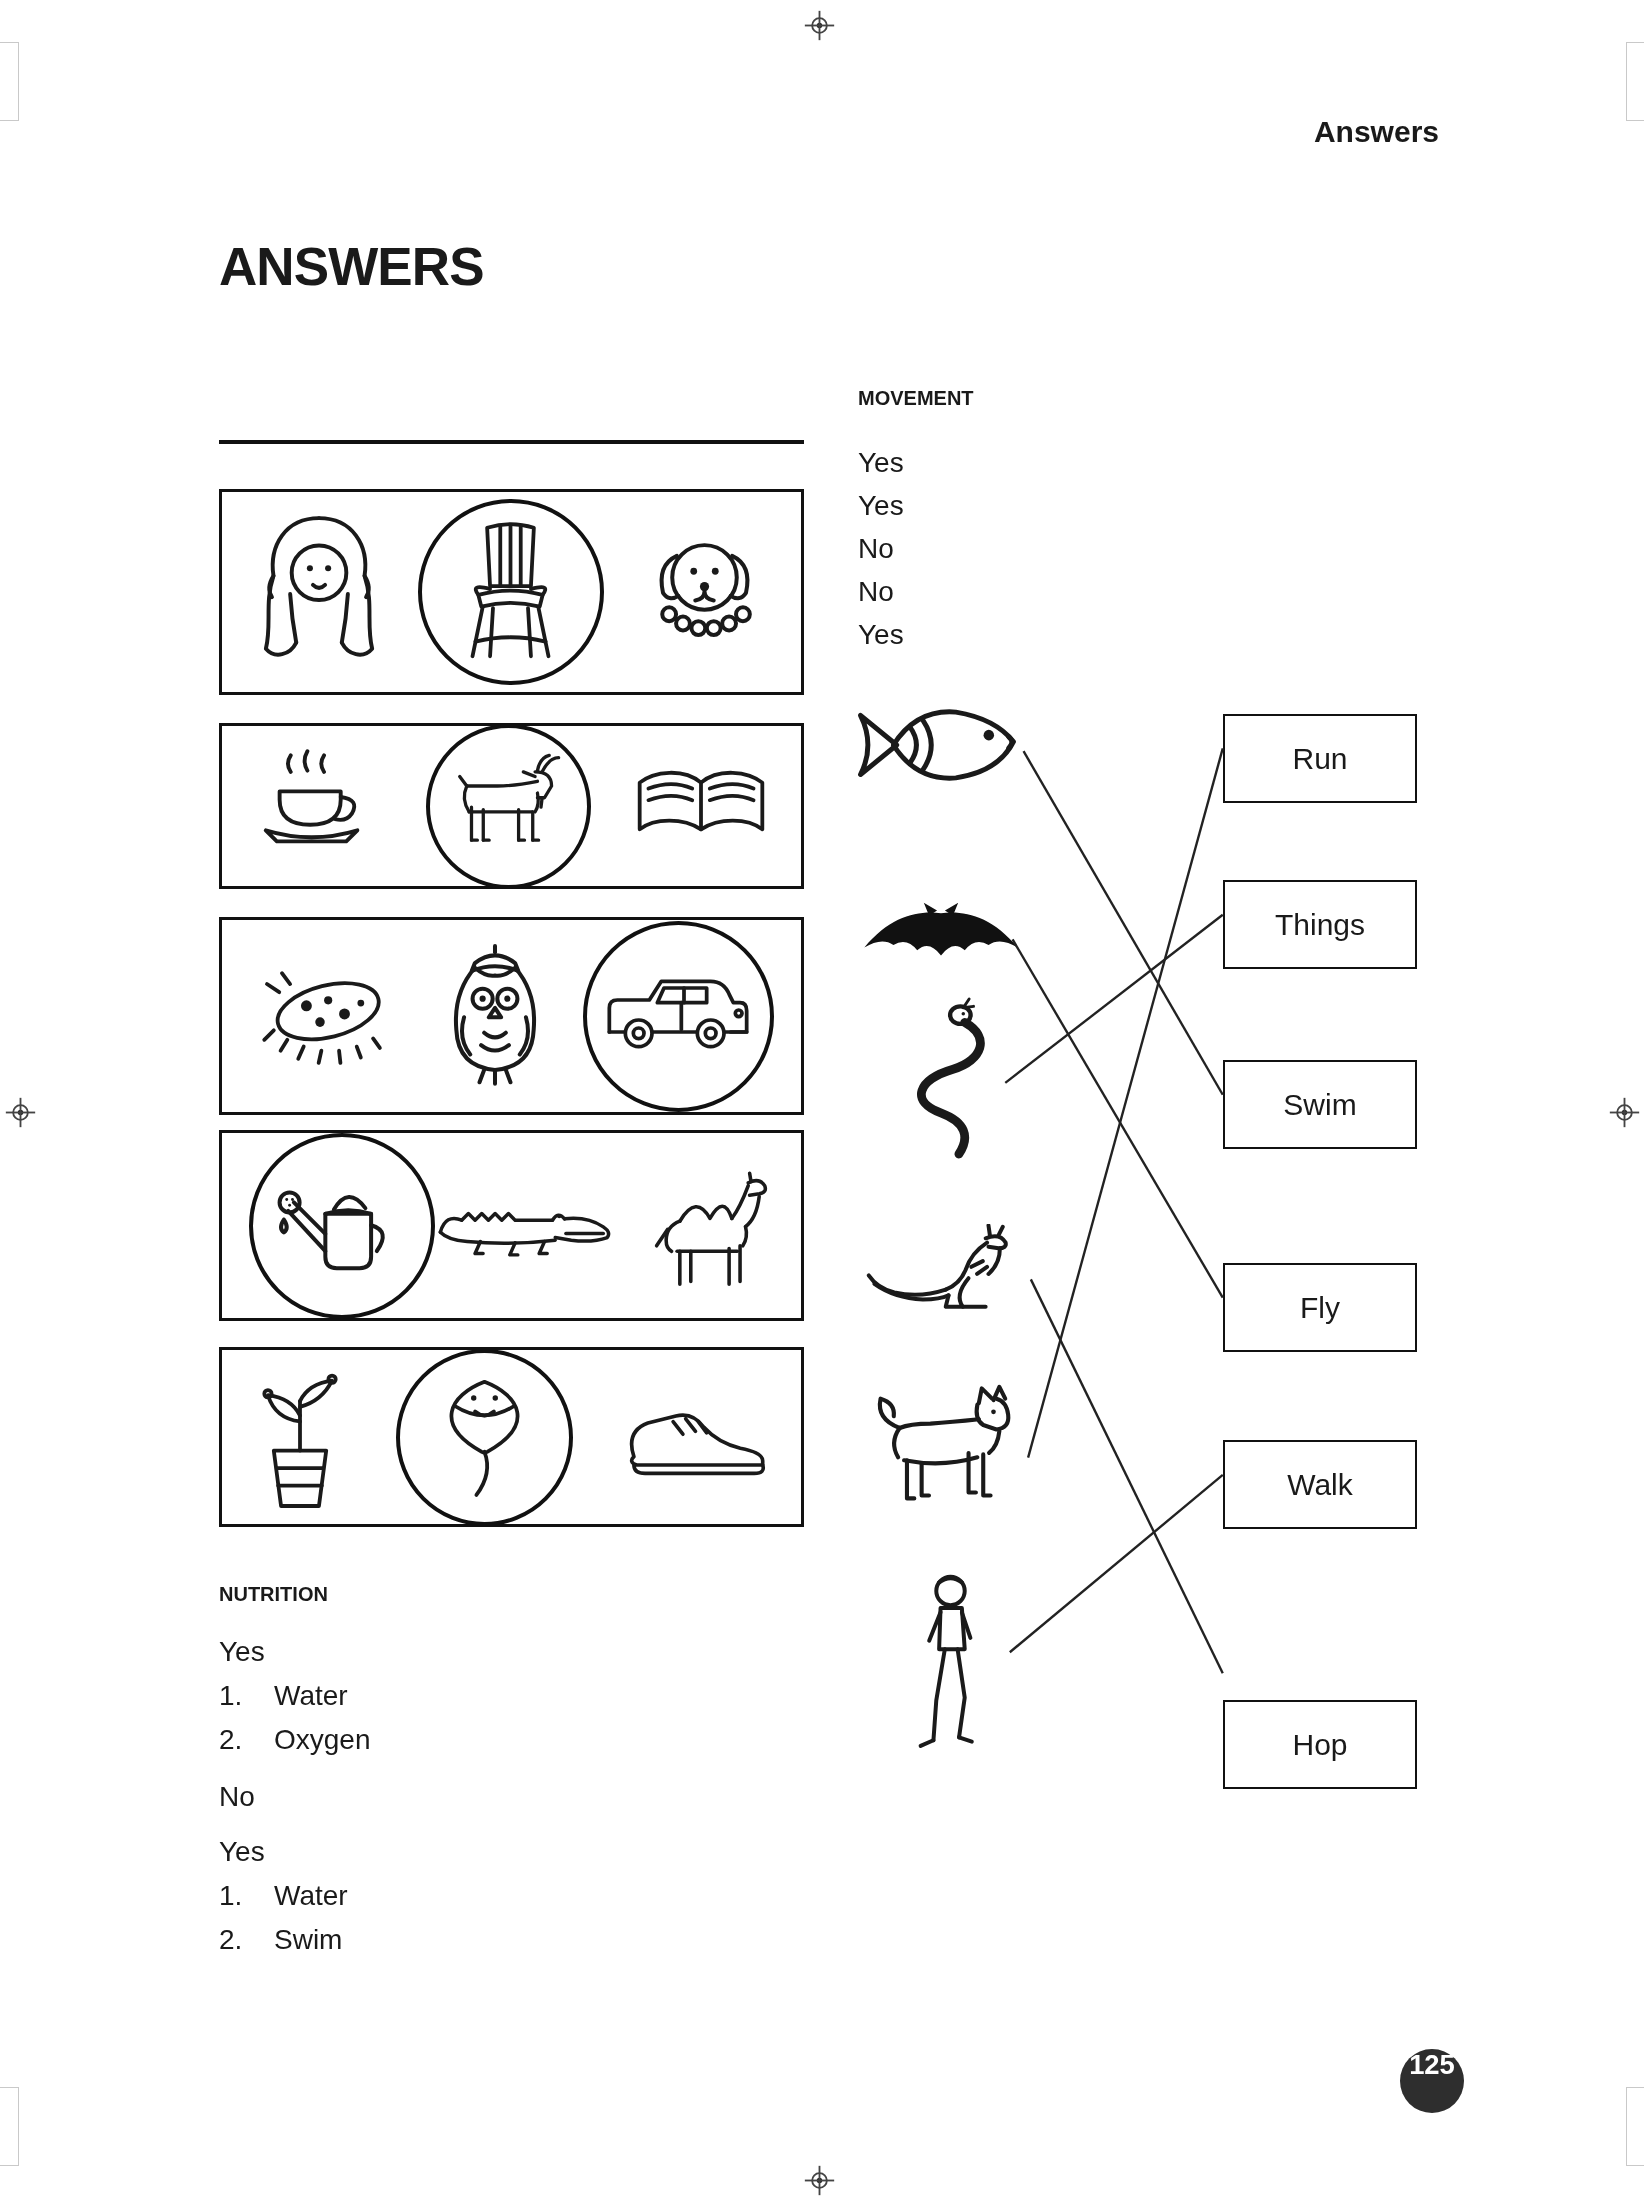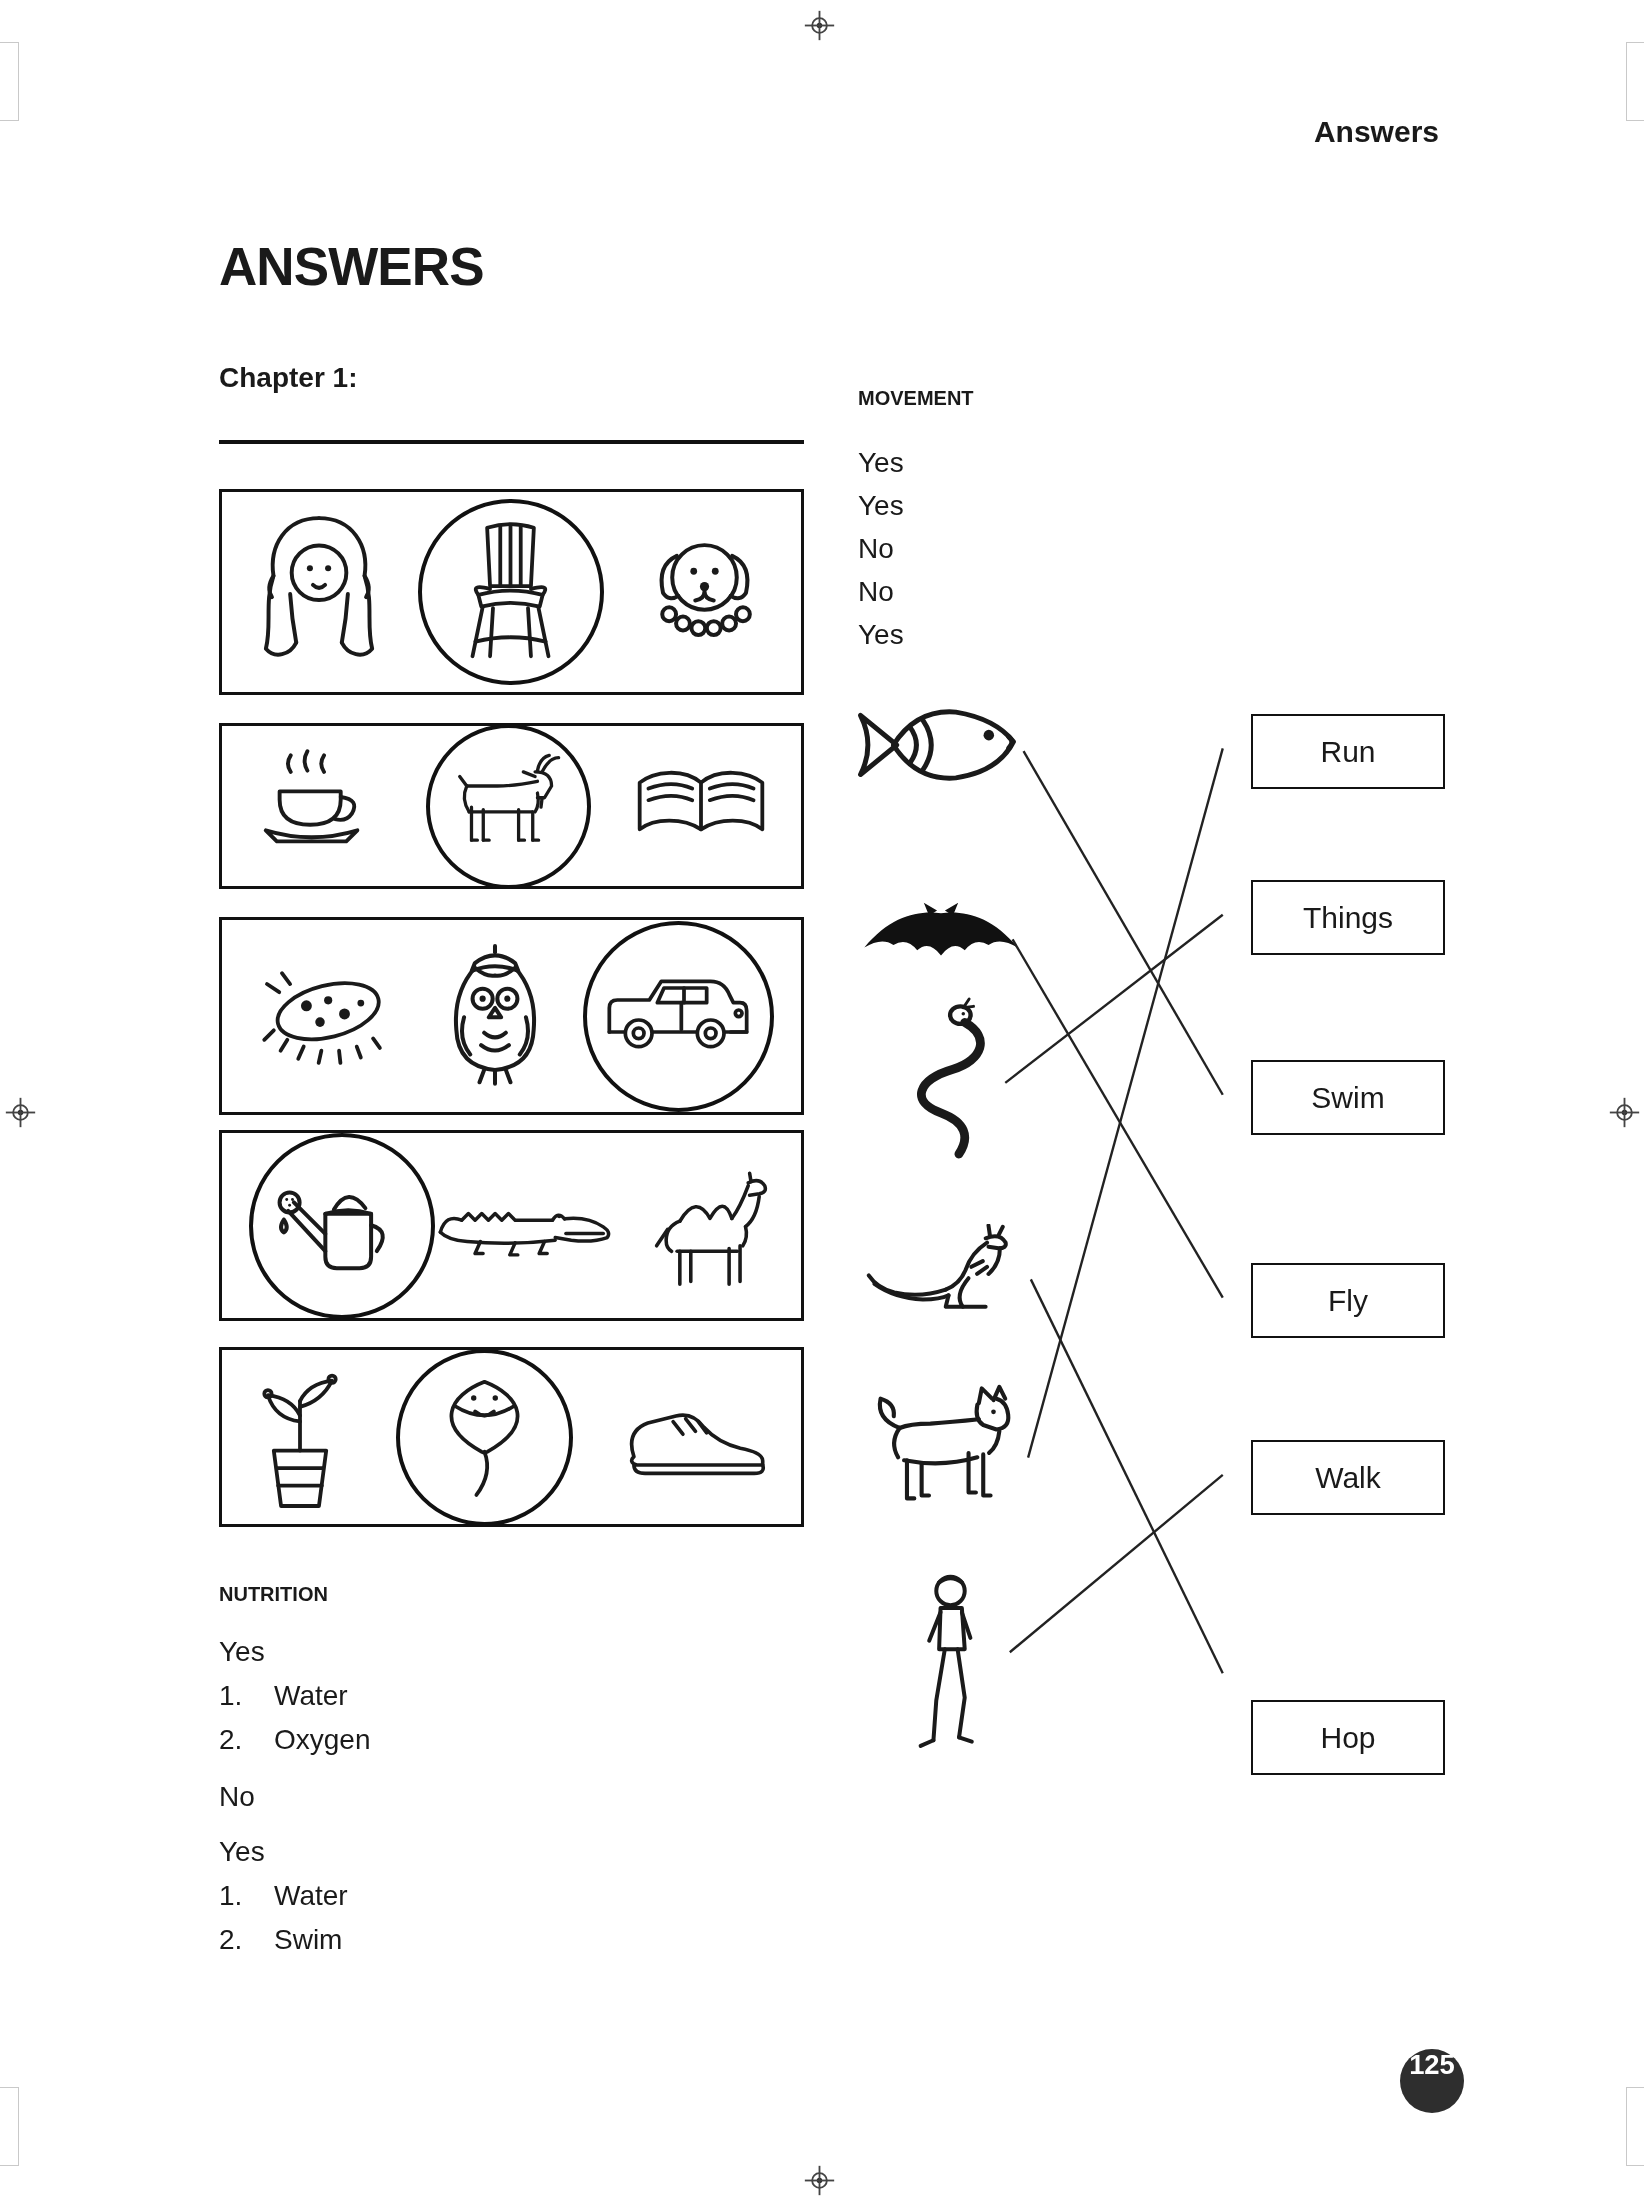--- a/index.html
+++ b/index.html
@@ -10,22 +10,22 @@
   .page-title{top:236px;left:219px;font-size:53px;font-weight:800;letter-spacing:-0.9px;}
   .chapter{top:358px;left:219px;font-size:28px;font-weight:bold;line-height:40px;}
   .chapter-rule{top:440px;left:219px;width:585px;height:3.7px;background:#111;}
   .pic-box{left:219px;width:585px;border:3.2px solid #111;display:flex;align-items:center;
            justify-content:space-between;padding:0 27.4px;box-sizing:border-box;}
   .circle{border:4.1px solid #111;border-radius:50%;display:flex;align-items:center;justify-content:center;flex:0 0 auto;}
   .licon{display:flex;align-items:center;justify-content:center;}
   .licon svg{display:block;}
   .sec-heading{font-size:20px;font-weight:bold;}
   .mv-answers{top:441px;left:858px;font-size:28px;line-height:43px;}
-  .label-box{left:1223px;width:194px;height:75px;border:2.7px solid #111;box-sizing:border-box;
-             display:flex;align-items:center;justify-content:center;font-size:30px;background:#fff;margin-left:28px;}
+  .label-box{left:1223px;width:194px;height:89px;border:2.7px solid #111;box-sizing:border-box;
+             display:flex;align-items:center;justify-content:center;font-size:30px;background:#fff;}
   .nut{top:1636px;left:219px;font-size:28px;}
   .nut-line{height:44px;display:flex;align-items:flex-start;}
   .nut-num{width:55px;}
   .page-badge{top:2049px;left:1400px;width:64px;height:64px;border-radius:50%;background:#2e2e2e;
               display:flex;align-items:flex-start;justify-content:center;color:#fff;font-size:27.4px;font-weight:bold;}
   .trim{border:1.8px solid #c9c9c9;background:#fff;}
   svg.overlay{position:absolute;left:0;top:0;pointer-events:none;}
 </style>
 </head>
 <body>
@@ -75,21 +75,20 @@
 
   <div class="abs trim" style="left:-20px;top:42px;width:37px;height:77px;"></div>
   <div class="abs trim" style="right:-20px;top:42px;width:37px;height:77px;"></div>
   <div class="abs trim" style="left:-20px;top:2087px;width:37px;height:77px;"></div>
   <div class="abs trim" style="right:-20px;top:2087px;width:37px;height:77px;"></div>
 
   <div class="abs running-header">Answers</div>
   <div class="abs page-title">ANSWERS</div>
 
   <div class="abs chapter">
-    <div>Chapter 1:</div>
   </div>
   <div class="abs chapter-rule"></div>
 
   <div class="abs pic-box" style="top:489px;height:206px;">
     <span class="licon">
       <svg width="137" height="167" viewBox="0 0 90 110">
           <g stroke="#1a1a1a" fill="none" stroke-width="2.6" stroke-linecap="round" stroke-linejoin="round">
         <path d="M46,6 C24,6 13,24 16,44 C10,62 15,76 11,92 C17,99 27,96 31,88"></path>
         <path d="M46,6 C68,6 79,24 76,44 C82,62 77,76 81,92 C75,99 65,96 61,88"></path>
         <path d="M31,88 Q28,72 27,56"></path>

